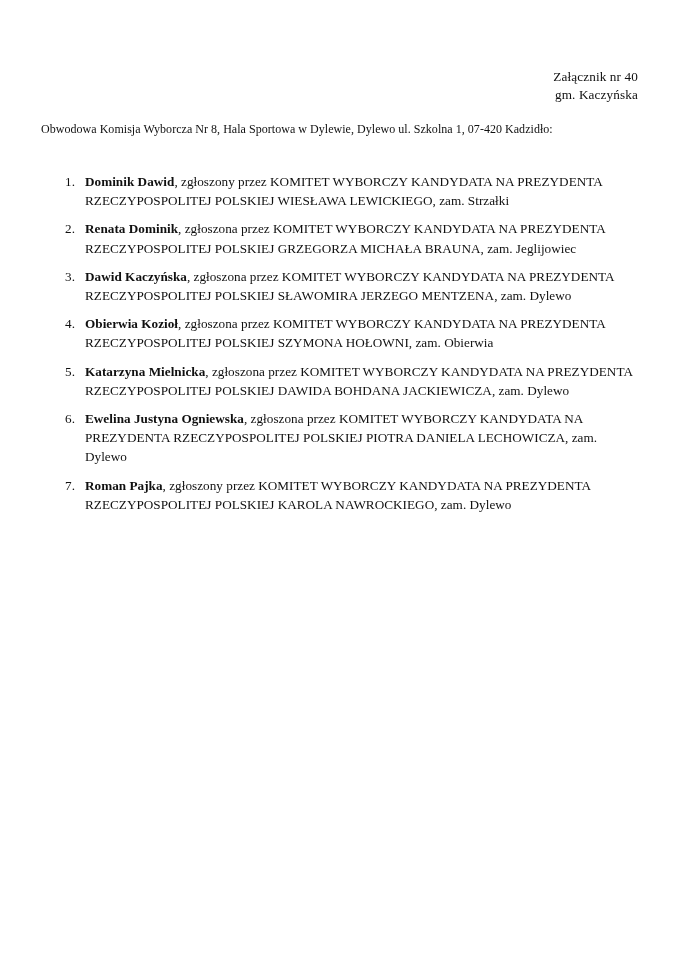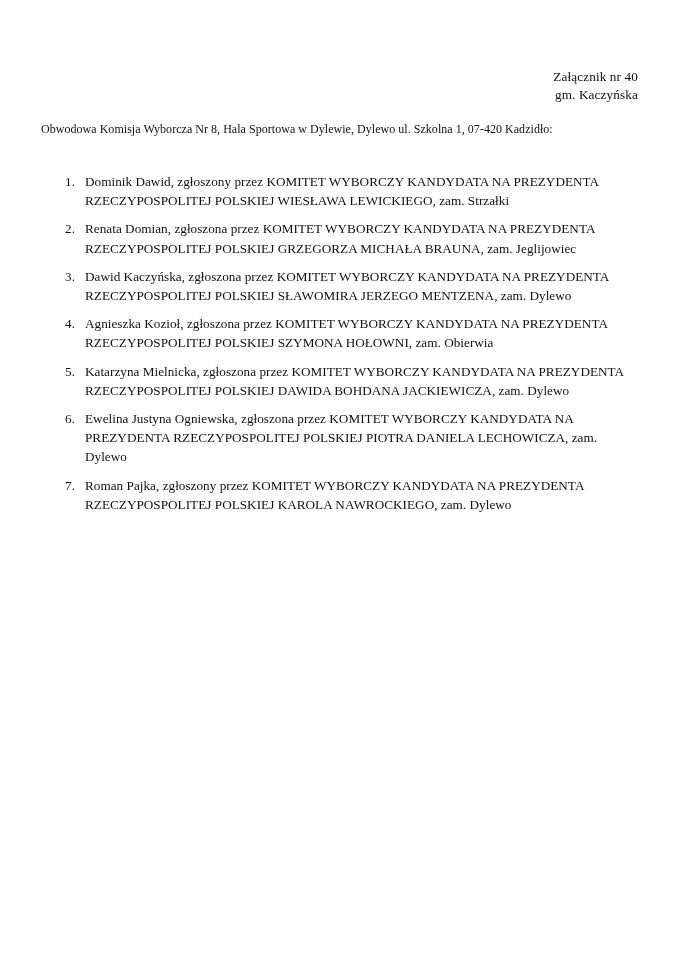--- a/index.html
+++ b/index.html
@@ -75,21 +75,21 @@
   .member-index {
     position: absolute;
     left: 12px;
     top: 0;
     width: 22px;
     text-align: right;
     font-size: 13.2px;
     line-height: 19.2px;
   }
   .member-name {
-    font-weight: normal;
+    font-weight: bold;
   }
   .member-text {
     font-weight: normal;
   }
 </style>
 </head>
 <body>
 
 <div class="page">
 
@@ -100,29 +100,29 @@
 
   <div class="commission-heading">Obwodowa Komisja Wyborcza Nr 8, Hala Sportowa w Dylewie, Dylewo ul. Szkolna 1, 07-420 Kadzidło:</div>
 
   <ol class="member-list">
     <li class="member-item">
       <span class="member-index">1.</span>
       <span class="member-name">Dominik Dawid</span><span class="member-text">, zgłoszony przez KOMITET WYBORCZY KANDYDATA NA PREZYDENTA RZECZYPOSPOLITEJ POLSKIEJ WIESŁAWA LEWICKIEGO, zam. Strzałki</span>
     </li>
     <li class="member-item">
       <span class="member-index">2.</span>
-      <span class="member-name">Renata Domian</span><span class="member-text">, zgłoszona przez KOMITET WYBORCZY KANDYDATA NA PREZYDENTA RZECZYPOSPOLITEJ POLSKIEJ GRZEGORZA MICHAŁA BRAUNA, zam. Jeglijowiec</span>
+      <span class="member-name">Renata Dominik</span><span class="member-text">, zgłoszona przez KOMITET WYBORCZY KANDYDATA NA PREZYDENTA RZECZYPOSPOLITEJ POLSKIEJ GRZEGORZA MICHAŁA BRAUNA, zam. Jeglijowiec</span>
     </li>
     <li class="member-item">
       <span class="member-index">3.</span>
       <span class="member-name">Dawid Kaczyńska</span><span class="member-text">, zgłoszona przez KOMITET WYBORCZY KANDYDATA NA PREZYDENTA RZECZYPOSPOLITEJ POLSKIEJ SŁAWOMIRA JERZEGO MENTZENA, zam. Dylewo</span>
     </li>
     <li class="member-item">
       <span class="member-index">4.</span>
-      <span class="member-name">Agnieszka Kozioł</span><span class="member-text">, zgłoszona przez KOMITET WYBORCZY KANDYDATA NA PREZYDENTA RZECZYPOSPOLITEJ POLSKIEJ SZYMONA HOŁOWNI, zam. Obierwia</span>
+      <span class="member-name">Obierwia Kozioł</span><span class="member-text">, zgłoszona przez KOMITET WYBORCZY KANDYDATA NA PREZYDENTA RZECZYPOSPOLITEJ POLSKIEJ SZYMONA HOŁOWNI, zam. Obierwia</span>
     </li>
     <li class="member-item">
       <span class="member-index">5.</span>
       <span class="member-name">Katarzyna Mielnicka</span><span class="member-text">, zgłoszona przez KOMITET WYBORCZY KANDYDATA NA PREZYDENTA RZECZYPOSPOLITEJ POLSKIEJ DAWIDA BOHDANA JACKIEWICZA, zam. Dylewo</span>
     </li>
     <li class="member-item">
       <span class="member-index">6.</span>
       <span class="member-name">Ewelina Justyna Ogniewska</span><span class="member-text">, zgłoszona przez KOMITET WYBORCZY KANDYDATA NA PREZYDENTA RZECZYPOSPOLITEJ POLSKIEJ PIOTRA DANIELA LECHOWICZA, zam. Dylewo</span>
     </li>
     <li class="member-item">

